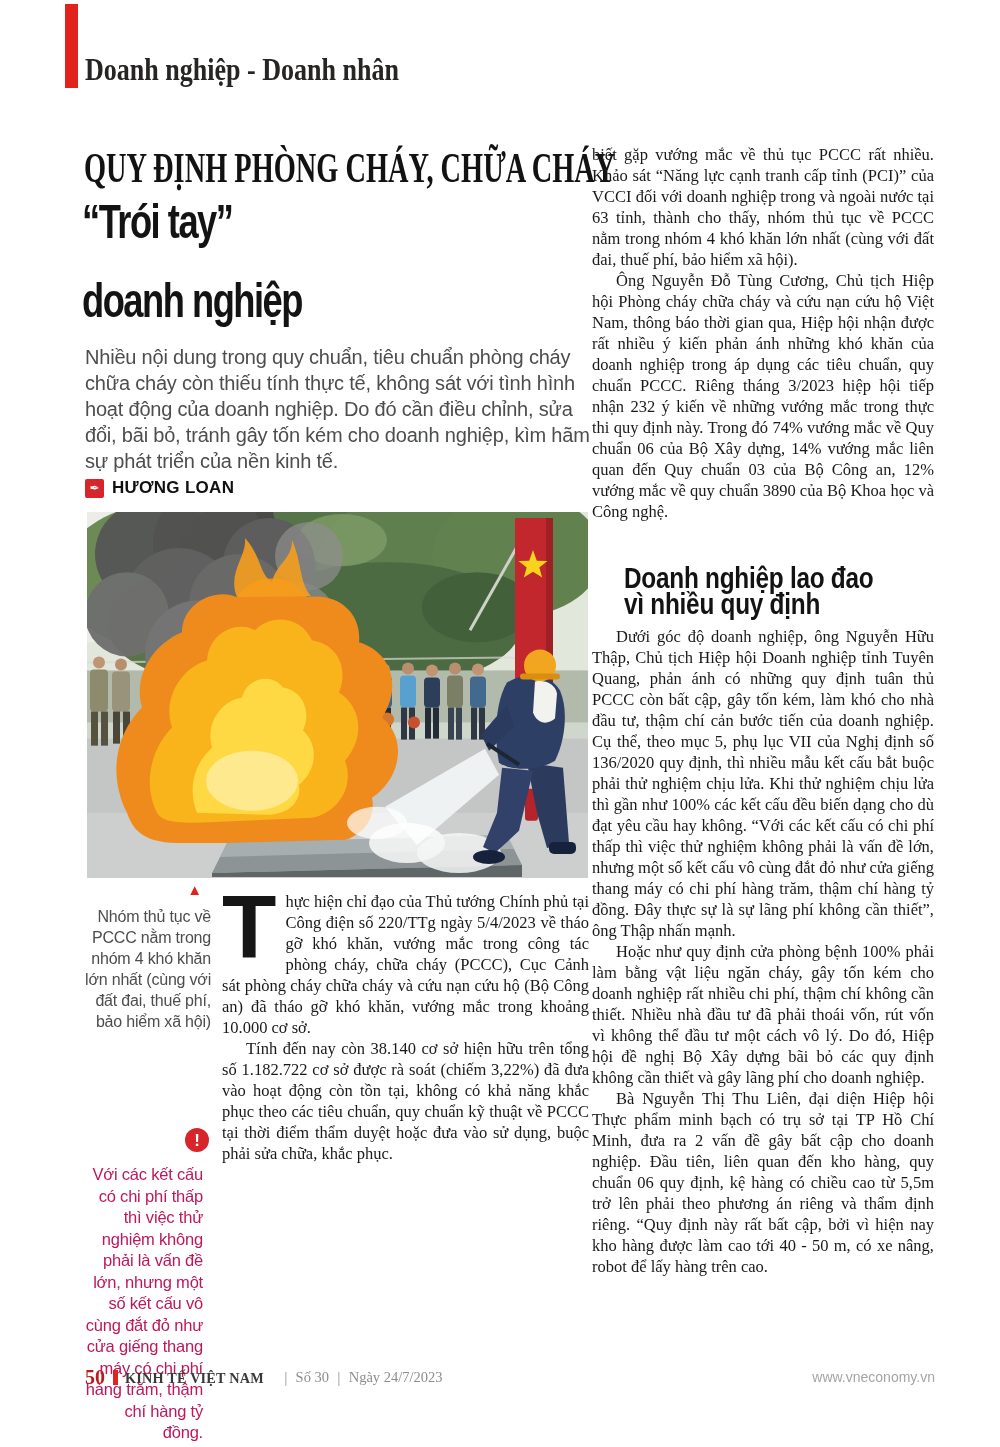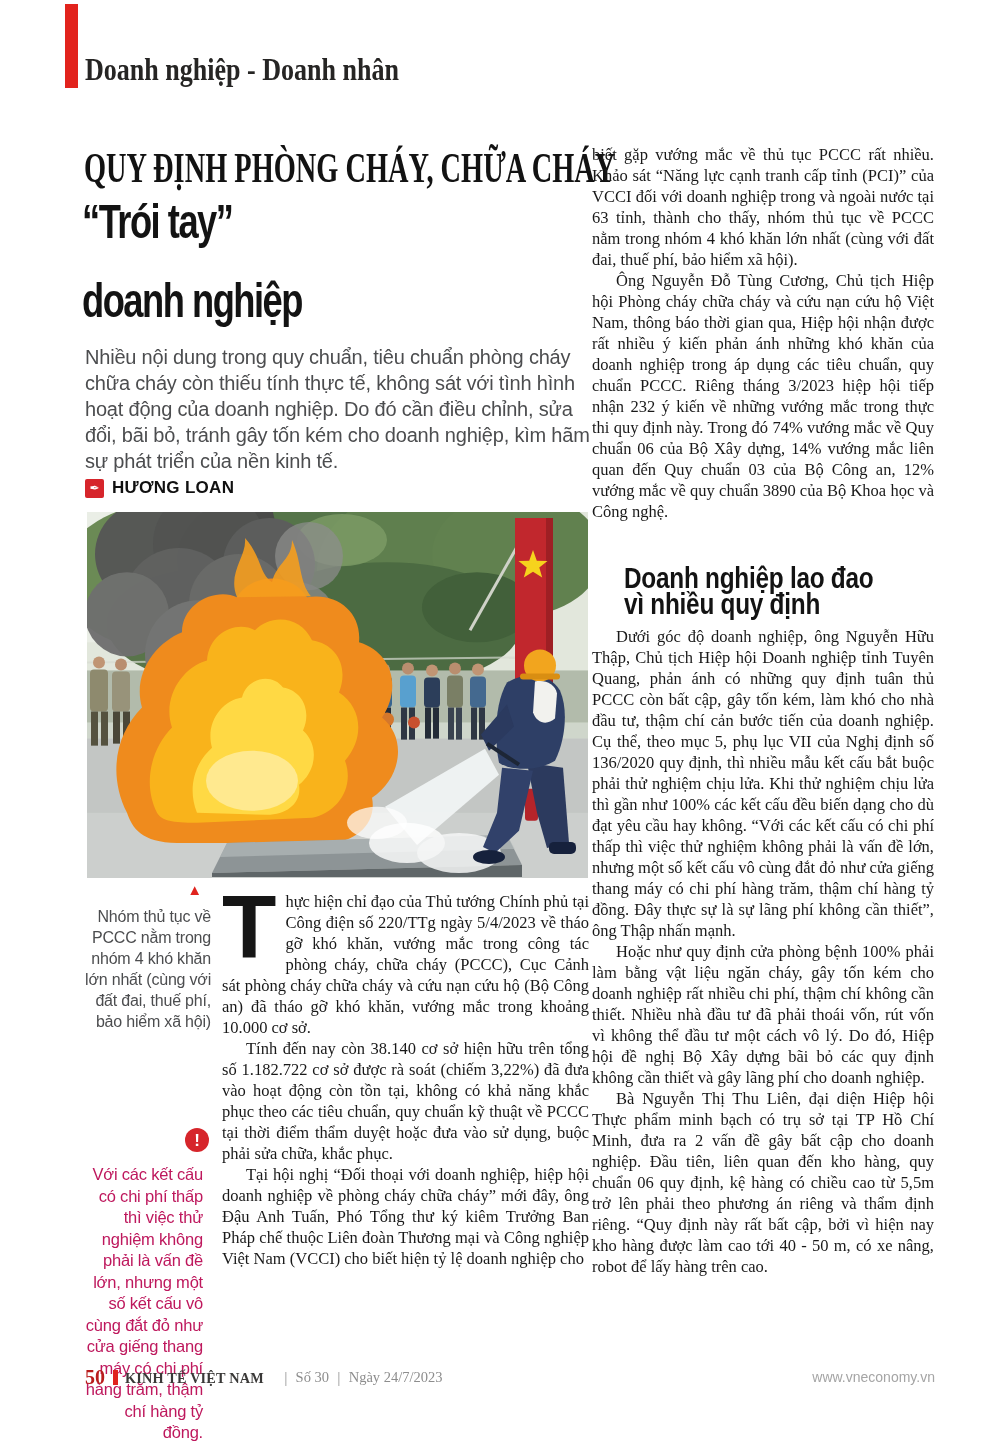--- a/index.html
+++ b/index.html
@@ -266,21 +266,20 @@
   <div class="pullquote">
     <div class="alert">
         <span>!</span>
       </div>
     <p class="pq-text">Với các kết cấu có chi phí thấp thì việc thử nghiệm không phải là vấn đề lớn, nhưng một số kết cấu vô cùng đắt đỏ như cửa giếng thang máy có chi phí hàng trăm, thậm chí hàng tỷ đồng.</p>
   </div>
 
   <div class="col1 bodytext">
     <p><span class="dropcap">T</span><span>hực hiện chỉ đạo của Thủ tướng Chính phủ tại Công điện số 220/TTg ngày 5/4/2023 về tháo gỡ khó khăn, vướng mắc trong công tác phòng cháy, chữa cháy (PCCC), Cục Cảnh sát phòng cháy chữa cháy và cứu nạn cứu hộ (Bộ Công an) đã tháo gỡ khó khăn, vướng mắc trong khoảng 10.000 cơ sở.</span></p>
     <p class="indent">Tính đến nay còn 38.140 cơ sở hiện hữu trên tổng số 1.182.722 cơ sở được rà soát (chiếm 3,22%) đã đưa vào hoạt động còn tồn tại, không có khả năng khắc phục theo các tiêu chuẩn, quy chuẩn kỹ thuật về PCCC tại thời điểm thẩm duyệt hoặc đưa vào sử dụng, buộc phải sửa chữa, khắc phục.</p>
-    <p class="indent">Tại hội nghị “Đối thoại với doanh nghiệp, hiệp hội doanh nghiệp về phòng cháy chữa cháy” mới đây, ông Đậu Anh Tuấn, Phó Tổng thư ký kiêm Trưởng Ban Pháp chế thuộc Liên đoàn Thương mại và Công nghiệp Việt Nam (VCCI) cho biết hiện tỷ lệ doanh nghiệp cho</p>
   </div>
 
   <div class="col2a bodytext">
     <p>biết gặp vướng mắc về thủ tục PCCC rất nhiều. Khảo sát “Năng lực cạnh tranh cấp tỉnh (PCI)” của VCCI đối với doanh nghiệp trong và ngoài nước tại 63 tỉnh, thành cho thấy, nhóm thủ tục về PCCC nằm trong nhóm 4 khó khăn lớn nhất (cùng với đất đai, thuế phí, bảo hiểm xã hội).</p>
     <p class="indent">Ông Nguyễn Đỗ Tùng Cương, Chủ tịch Hiệp hội Phòng cháy chữa cháy và cứu nạn cứu hộ Việt Nam, thông báo thời gian qua, Hiệp hội nhận được rất nhiều ý kiến phản ánh những khó khăn của doanh nghiệp trong áp dụng các tiêu chuẩn, quy chuẩn PCCC. Riêng tháng 3/2023 hiệp hội tiếp nhận 232 ý kiến về những vướng mắc trong thực thi quy định này. Trong đó 74% vướng mắc về Quy chuẩn 06 của Bộ Xây dựng, 14% vướng mắc liên quan đến Quy chuẩn 03 của Bộ Công an, 12% vướng mắc về quy chuẩn 3890 của Bộ Khoa học và Công nghệ.</p>
   </div>
 
   <h3 class="subhead">
       <span>Doanh nghiệp lao đao</span>
       <span>vì nhiều quy định</span>

